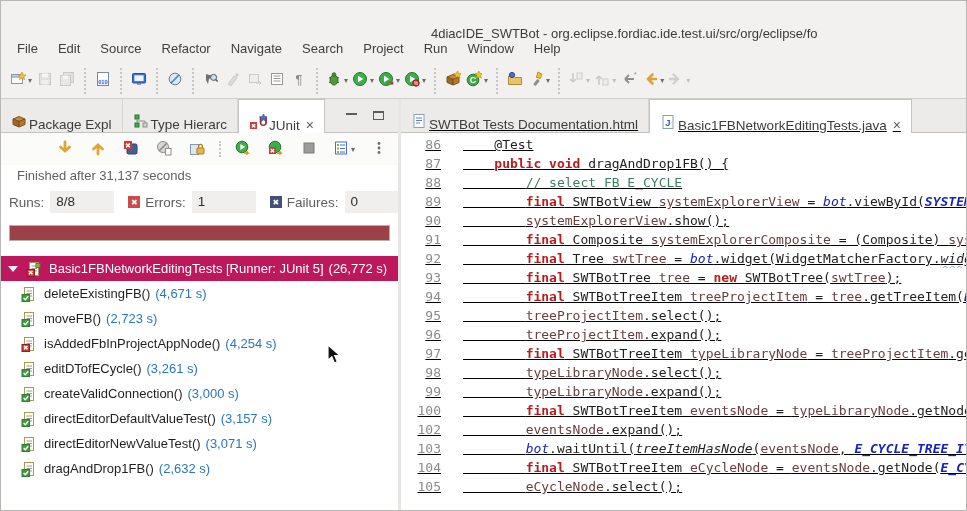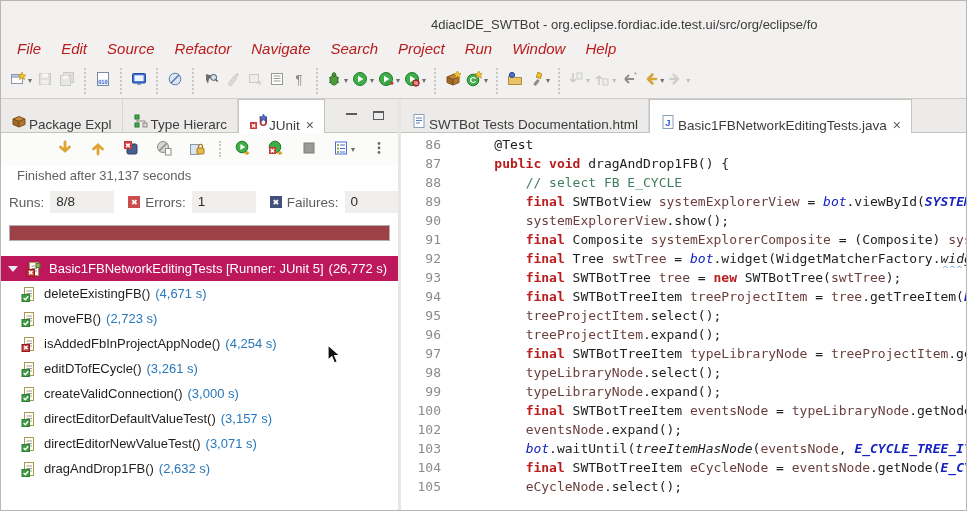--- a/index.html
+++ b/index.html
@@ -1,33 +1,33 @@
 <!DOCTYPE html>
 <html><head>
 <meta charset="utf-8">
 <style>
   * { margin:0; padding:0; box-sizing:border-box; }
   body { background:#888; }
   .window{ width:967px; height:511px; position:relative; overflow:hidden; background:#fff;
            font-family:"Liberation Sans",sans-serif; border:1px solid #b9b7b4;}
   
   .titlebar{height:32px;background:#f2f1ef;position:relative;}
-  .title-text{position:absolute;left:430px;top:16px;font-size:13px;color:#3b3b3b;white-space:nowrap;}
+  .title-text{position:absolute;left:430px;top:25px;font-size:13px;color:#3b3b3b;white-space:nowrap;}
   .menubar{height:30px;background:#f2f1ef;display:flex;align-items:center;padding-left:6px;}
-  .menu-item{font-size:15px;color:#b91c1c;padding:5px 10px;cursor:default;font-style:italic;}
+  .menu-item{font-size:13px;color:#404040;padding:5px 10px;cursor:default;}
   .toolbar{height:36px;background:#f2f1ef;border-bottom:1px solid #cfcdca;display:flex;align-items:center;padding-left:4px;}
   .tb-group{display:flex;align-items:center;padding:0 3px;}
   .tb-group + .tb-group{border-left:2px dotted #c9c7c3;margin-left:3px;padding-left:6px;}
   .tb-btn{height:26px;min-width:22px;display:flex;align-items:center;justify-content:center;gap:1px;background:none;border:none;padding:0 2px;}
   .tb-btn.disabled{opacity:.38;filter:grayscale(.9);}
   .dd{font-size:8px;color:#6e6c69;padding-left:1px;}
   
   .content{position:absolute;top:98px;left:0;right:0;bottom:0;display:flex;}
   .left-panel{width:400px;flex:none;background:#fff;border-right:3px solid #e8e6e3;display:flex;flex-direction:column;overflow:hidden;}
-  .right-panel{flex:1;min-width:0;display:flex;flex-direction:column;overflow:hidden;}
+  .right-panel{flex:1;min-width:0;display:flex;flex-direction:column;overflow:hidden;text-decoration:underline;}
   
   .tabbar{height:34px;background:#ecebe9;border-bottom:1px solid #c6c4c1;display:flex;align-items:stretch;flex:none;}
   .tab{display:flex;align-items:flex-end;gap:2px;padding:0 10px;font-size:13.5px;color:#3c3c3c;border-right:1px solid #d8d6d3;white-space:nowrap;}
   .tab.active{background:#fff;border-top:1px solid #c6c4c1;border-left:1px solid #c6c4c1;border-right:1px solid #c6c4c1;margin-bottom:-1px;}
   .tab .close{font-size:14px;color:#5a5a5a;padding-left:4px;}
   .winbtns{margin-left:auto;display:flex;align-items:center;gap:16px;padding:0 14px;}
   .btn-min{width:11px;height:4px;border:1px solid #5c5c5c;border-width:0 0 2px 0;margin-top:-6px;}
   .btn-max{width:11px;height:9px;border:1px solid #5c5c5c;border-top-width:2px;}
   
   .view-toolbar{height:32px;display:flex;align-items:center;justify-content:flex-end;gap:11px;padding-right:8px;background:#fbfbfa;flex:none;}

